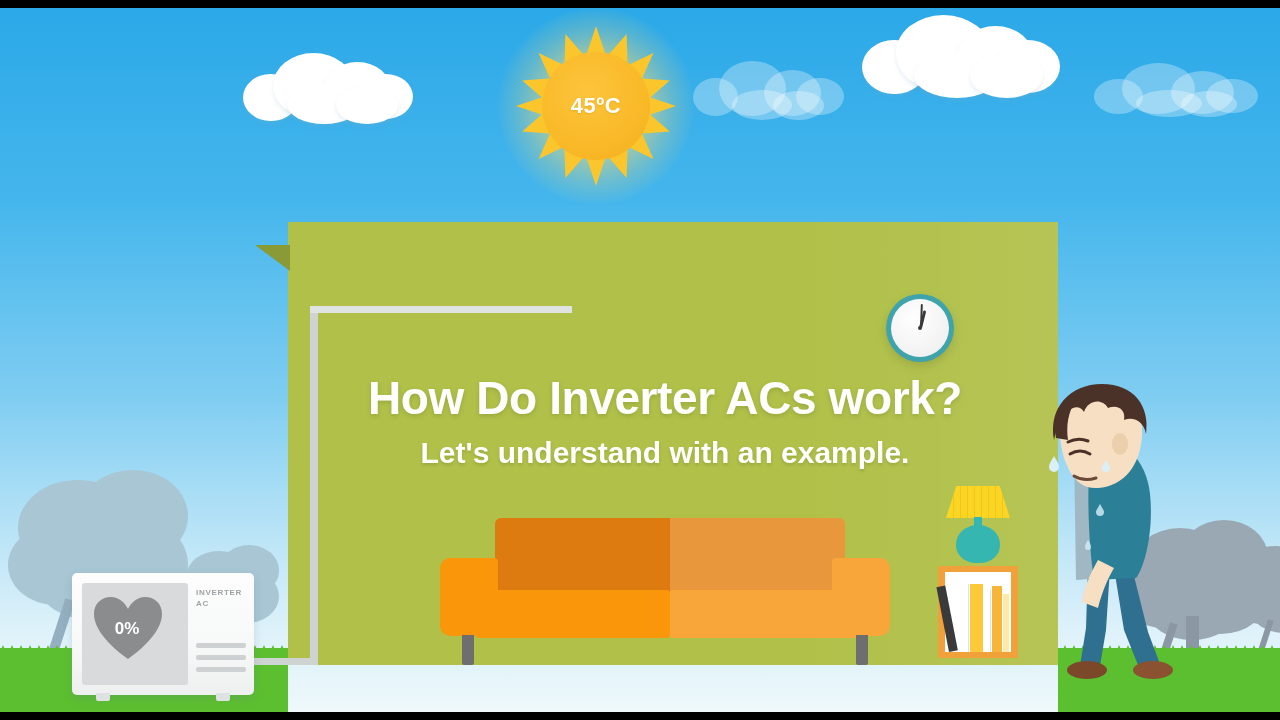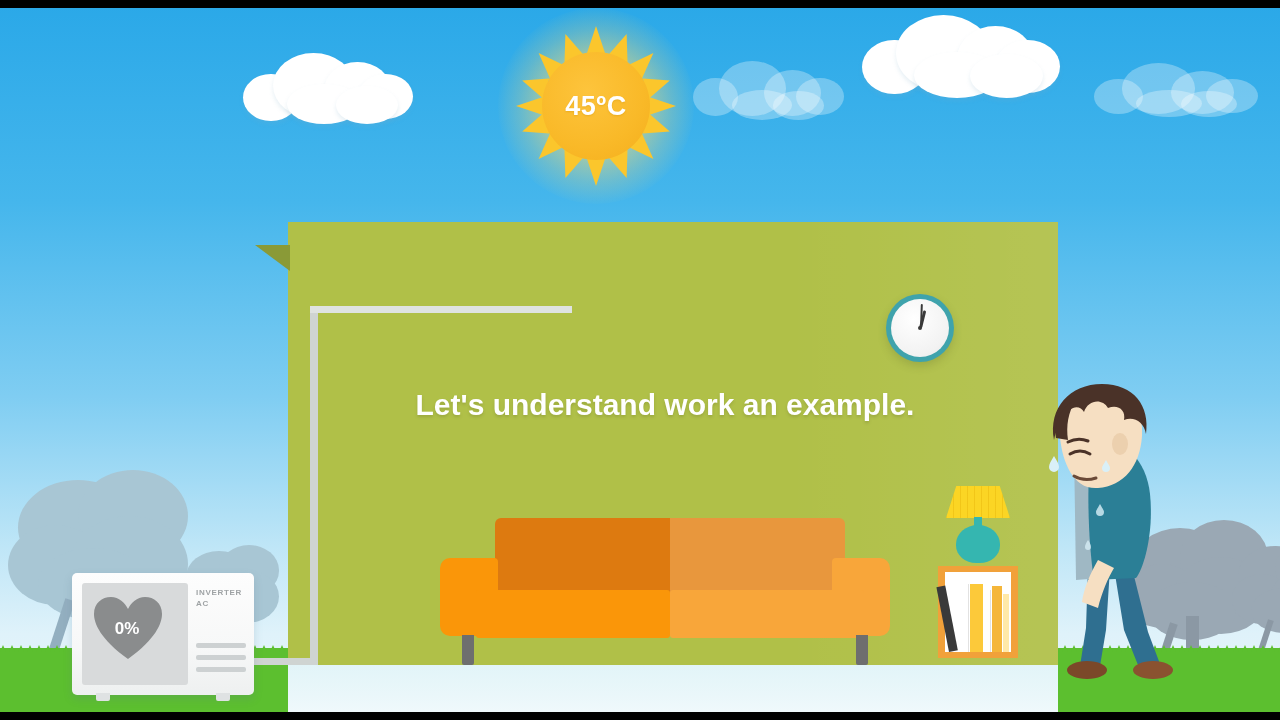--- a/index.html
+++ b/index.html
@@ -30,21 +30,21 @@
     background:radial-gradient(circle at 50% 50%, rgba(255,225,120,.85) 0%, rgba(255,222,110,.55) 34%, rgba(255,220,110,.22) 55%, rgba(255,225,130,0) 72%);
   }
   .sun-rays { position:absolute; left:18px; top:18px; width:160px; height:160px; }
   .sun-disc {
     position:absolute; left:44px; top:44px; width:108px; height:108px; border-radius:50%;
     background:radial-gradient(circle at 42% 36%, #fdc43c 0%, #f9b928 60%, #f4ae1c 100%);
   }
   .sun-temp {
     position:absolute; left:44px; top:44px; width:108px; height:108px;
     display:flex; align-items:center; justify-content:center;
-    color:#ffffff; font-size:27px; font-weight:bold; letter-spacing:.5px;
+    color:#ffffff; font-size:22px; font-weight:bold; letter-spacing:.5px;
     text-shadow:0 1px 2px rgba(200,140,0,.35);
   }
 
   
   .bg-tree { position:absolute; }
   .bg-tree .crown { position:absolute; background:#a8c6d4; border-radius:50%; }
   .bg-tree .trunk { position:absolute; background:#93afc0; }
   .bg-tree.gray .crown { background:#9aa8b4; }
   .bg-tree.gray .trunk { background:#8b98a4; }
 
@@ -545,18 +545,19 @@
       <path d="M34 94 Q44 100 56 96" stroke="#6b4a38" stroke-width="3" fill="none" stroke-linecap="round"></path>
 
       <path d="M14 74 c3 5 5 8 5 11 a5 5 0 0 1 -10 0 c0 -3 2 -6 5 -11 Z" fill="#d9f0f8"></path>
       <path d="M66 78 c2 4 4 6 4 8 a4 4 0 0 1 -8 0 c0 -2 2 -4 4 -8 Z" fill="#d9f0f8"></path>
       <path d="M60 122 c2 4 4 6 4 8 a4 4 0 0 1 -8 0 c0 -2 2 -4 4 -8 Z" fill="#d9f0f8" opacity="0.8"></path>
       <path d="M48 158 c2 3 3 5 3 7 a3 3 0 0 1 -6 0 c0 -2 1 -4 3 -7 Z" fill="#d9f0f8" opacity="0.75"></path>
     </svg>
   </div>
 
   <div id="title-block">
-    <div id="subhead">Let's understand work an example.</div>
+    <div id="headline">How Do Inverter ACs work?</div>
+    <div id="subhead">Let's understand with an example.</div>
   </div>
 
   <div class="letterbox" style="top:0;"></div>
   <div class="letterbox" style="bottom:0;"></div>
 </div>
 
 </body></html>

